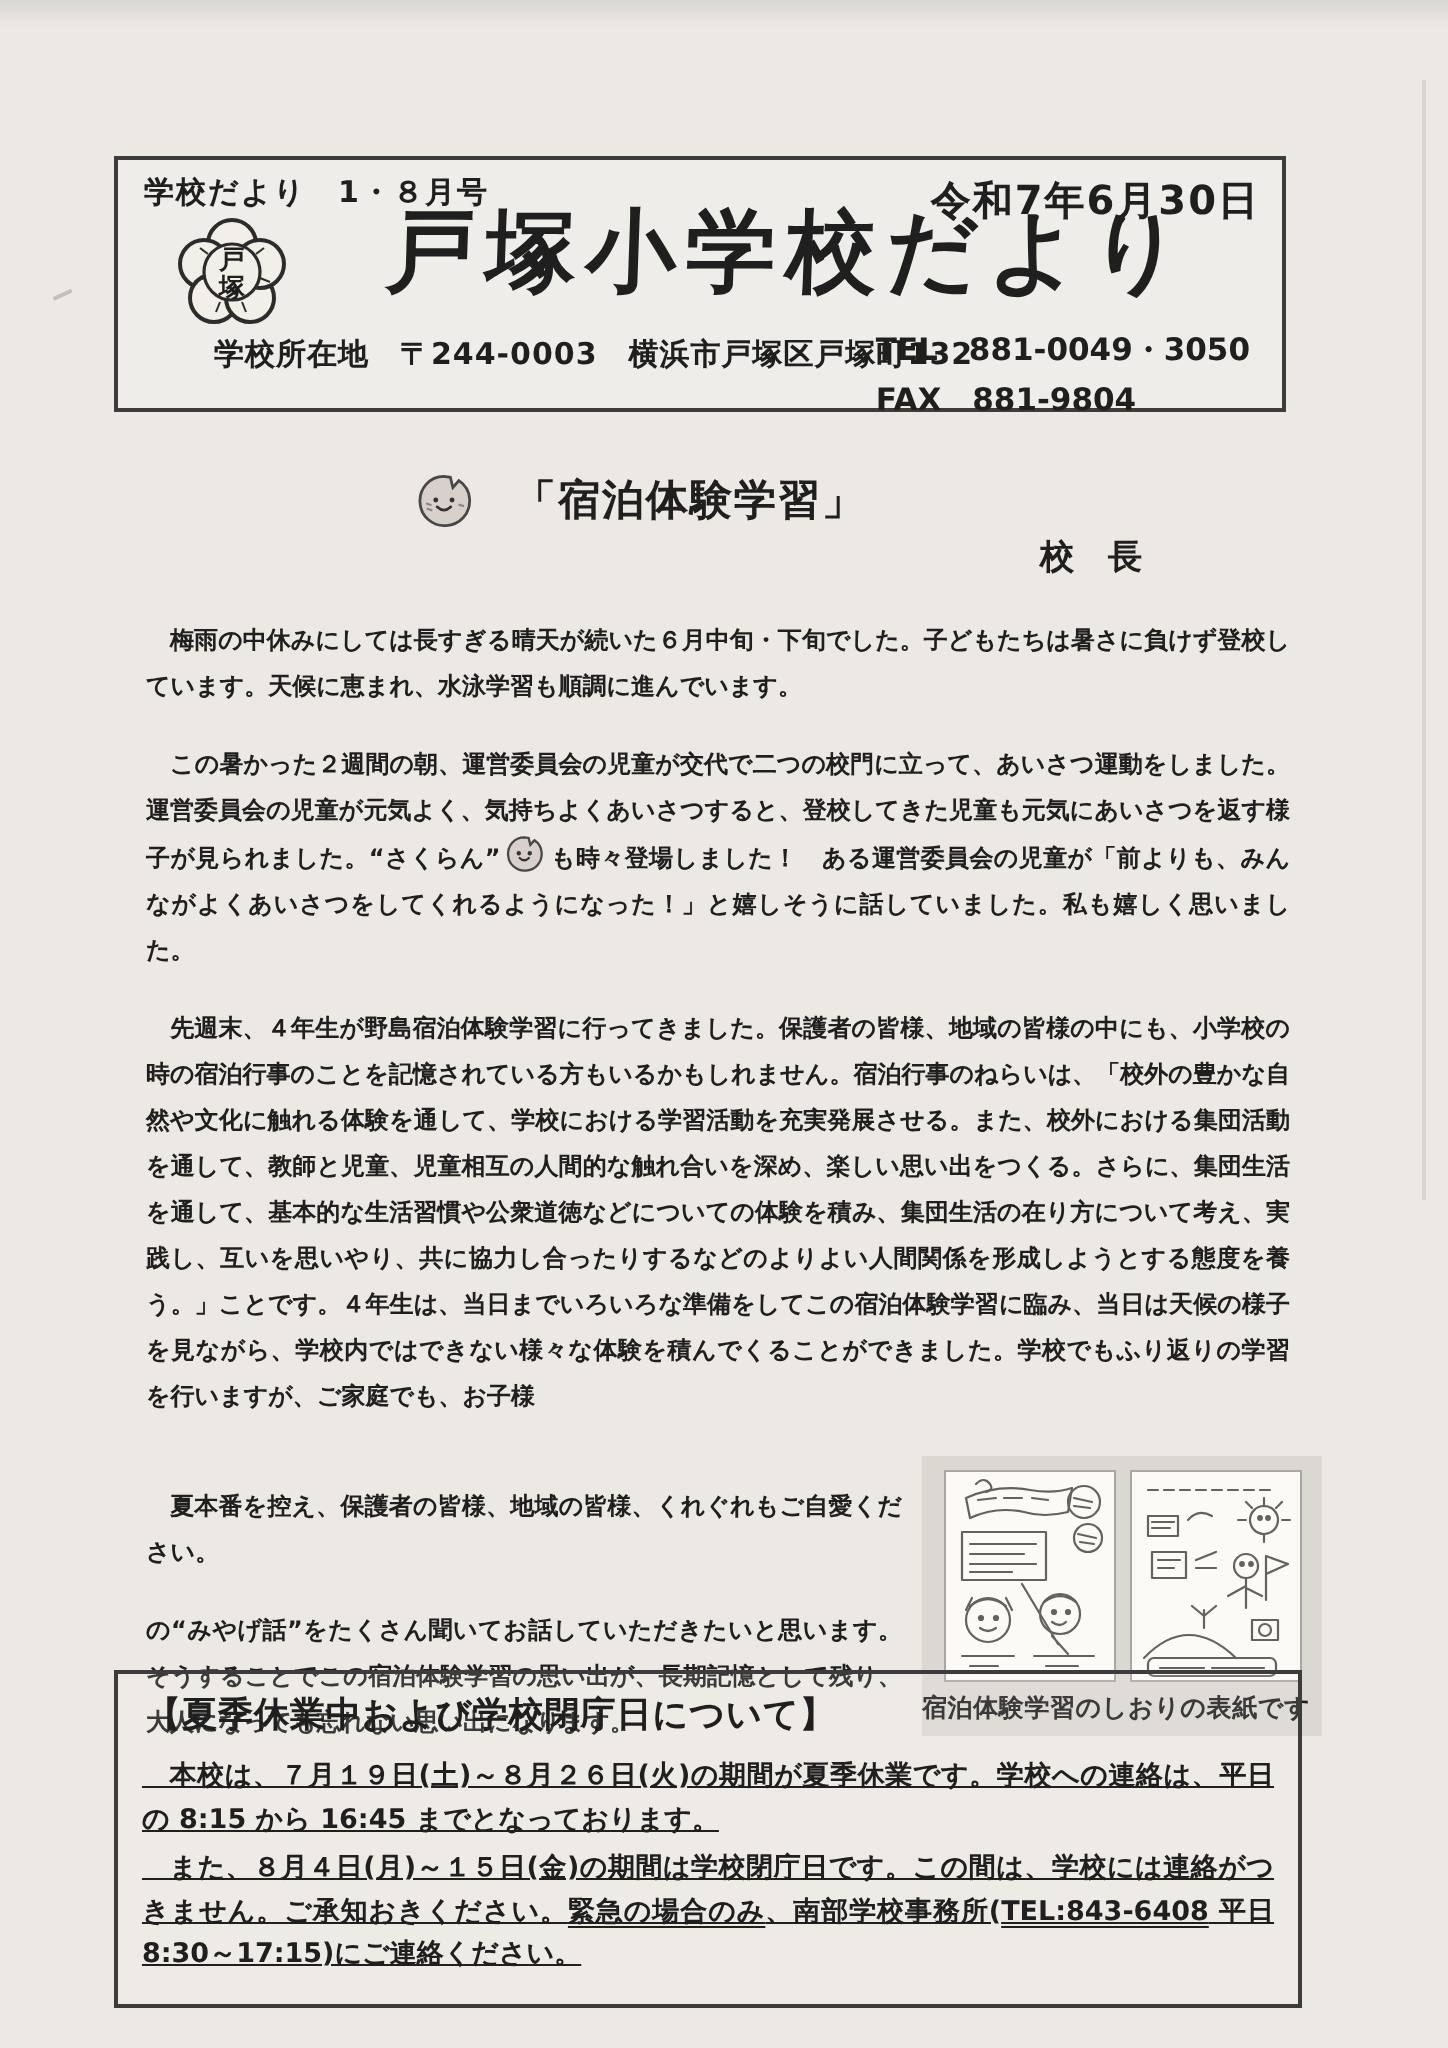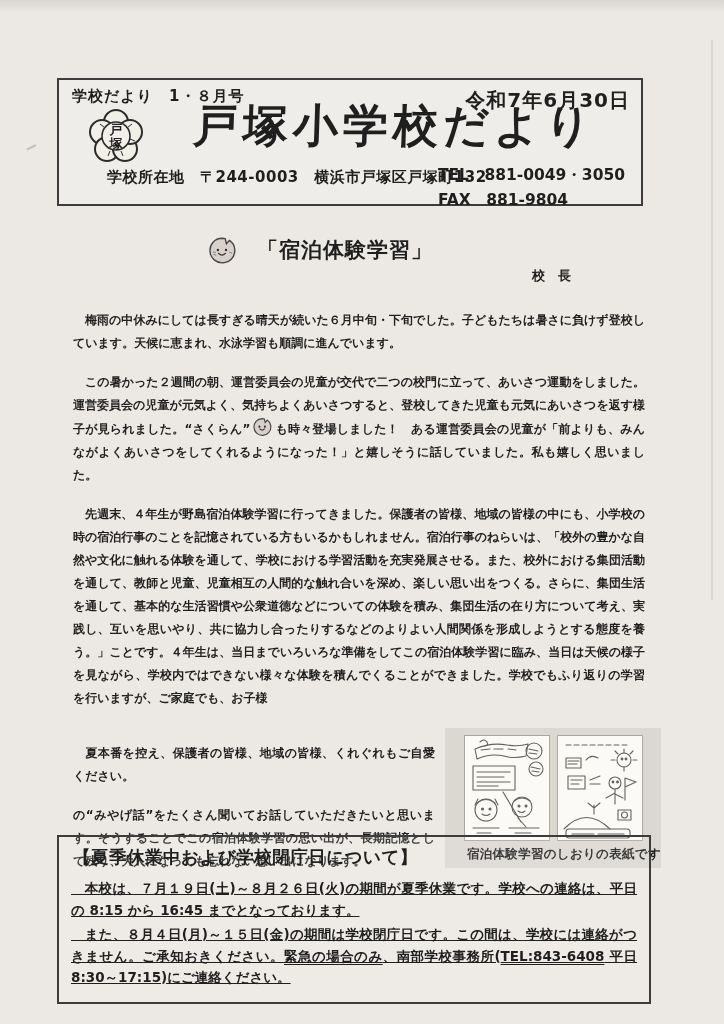--- a/index.html
+++ b/index.html
@@ -35,32 +35,32 @@
     font-size:45px;font-weight:700;letter-spacing:5px;white-space:nowrap;
     transform:skewX(-2deg);
   }
   .school-address{position:absolute;left:48px;top:88px;font-size:15px;font-weight:600;letter-spacing:.5px;}
   .contact{position:absolute;right:16px;top:83px;font-size:15.5px;font-weight:600;line-height:25px;text-align:left;}
 
   
   .article{position:absolute;left:57px;top:233px;width:604px;}
   .article-head{display:flex;align-items:center;gap:19px;margin-left:150px;height:34px;}
   .article-title{font-size:21px;font-weight:700;letter-spacing:1px;margin:0;}
-  .byline{text-align:right;padding-right:90px;font-size:13px;font-weight:700;height:26px;}
+  .byline{text-align:right;padding-right:90px;font-size:17px;font-weight:700;height:26px;}
   .body-text{margin-top:4px;}
   .body-text p{
     margin:16px;font-size:12px;line-height:23px;font-weight:700;
     text-align:justify;letter-spacing:0;
   }
   .mascot-inline{vertical-align:-4px;margin:0 2px;}
 
   .wrap-zone{overflow:hidden;}
   .booklet-figure{
-    float:right;width:216px;margin:2px 0 4px 10px;
-    background:#dbd8d2;padding:7px 0 5px;text-align:right;
+    float:right;width:200px;margin:2px 0 4px 10px;
+    background:#dbd8d2;padding:7px 0 5px;text-align:left;
   }
   .covers{display:flex;justify-content:center;gap:7px;}
   .cover-card{background:#fbfaf6;border:1px solid #a9a79f;}
   .figure-caption{font-size:12.5px;font-weight:700;margin-top:5px;letter-spacing:.3px;}
 
   
   .notice-box{
     position:absolute;left:57px;top:835px;width:566px;min-height:119px;
     border:2px solid #3c3c3c;padding:8px 12px 10px;background:rgba(255,255,255,0.12);
   }

